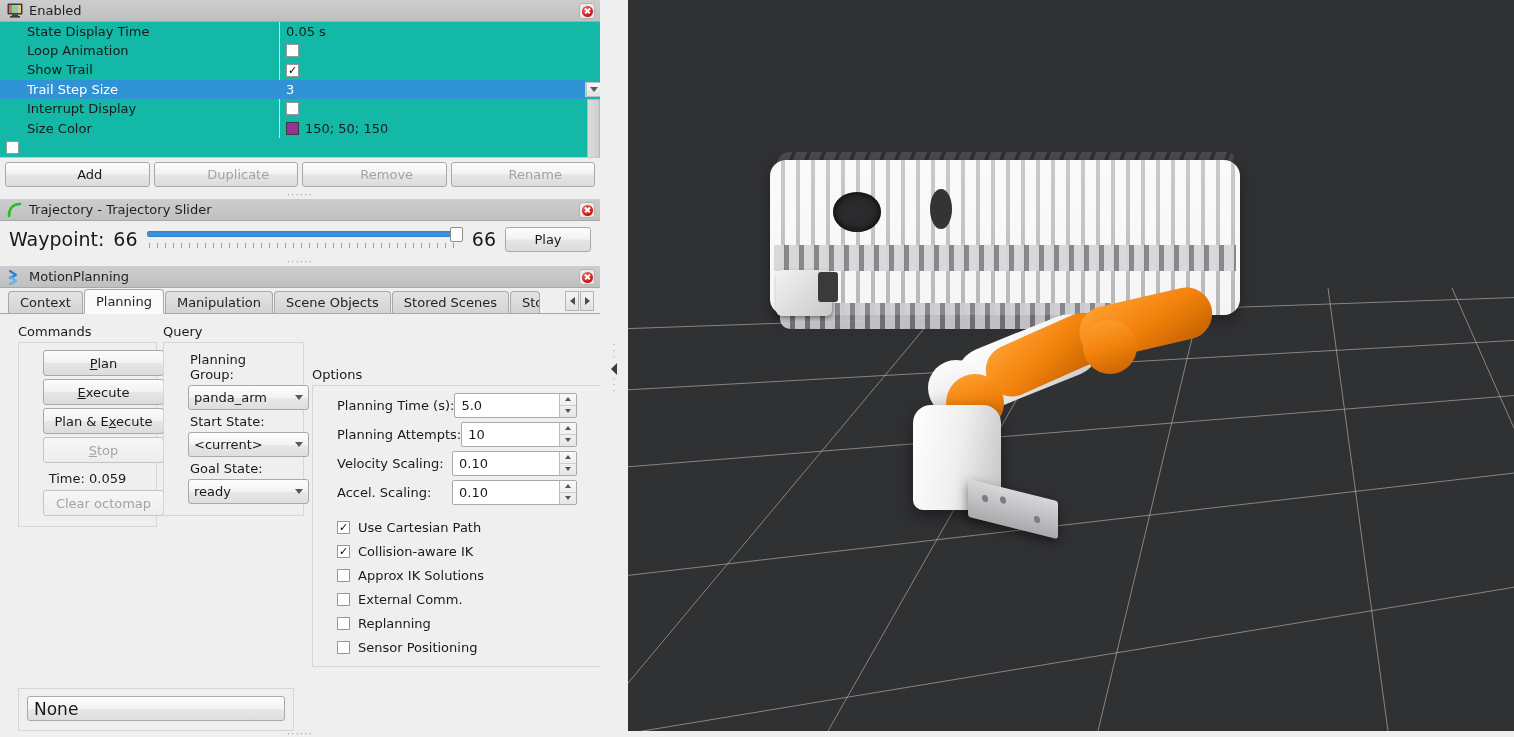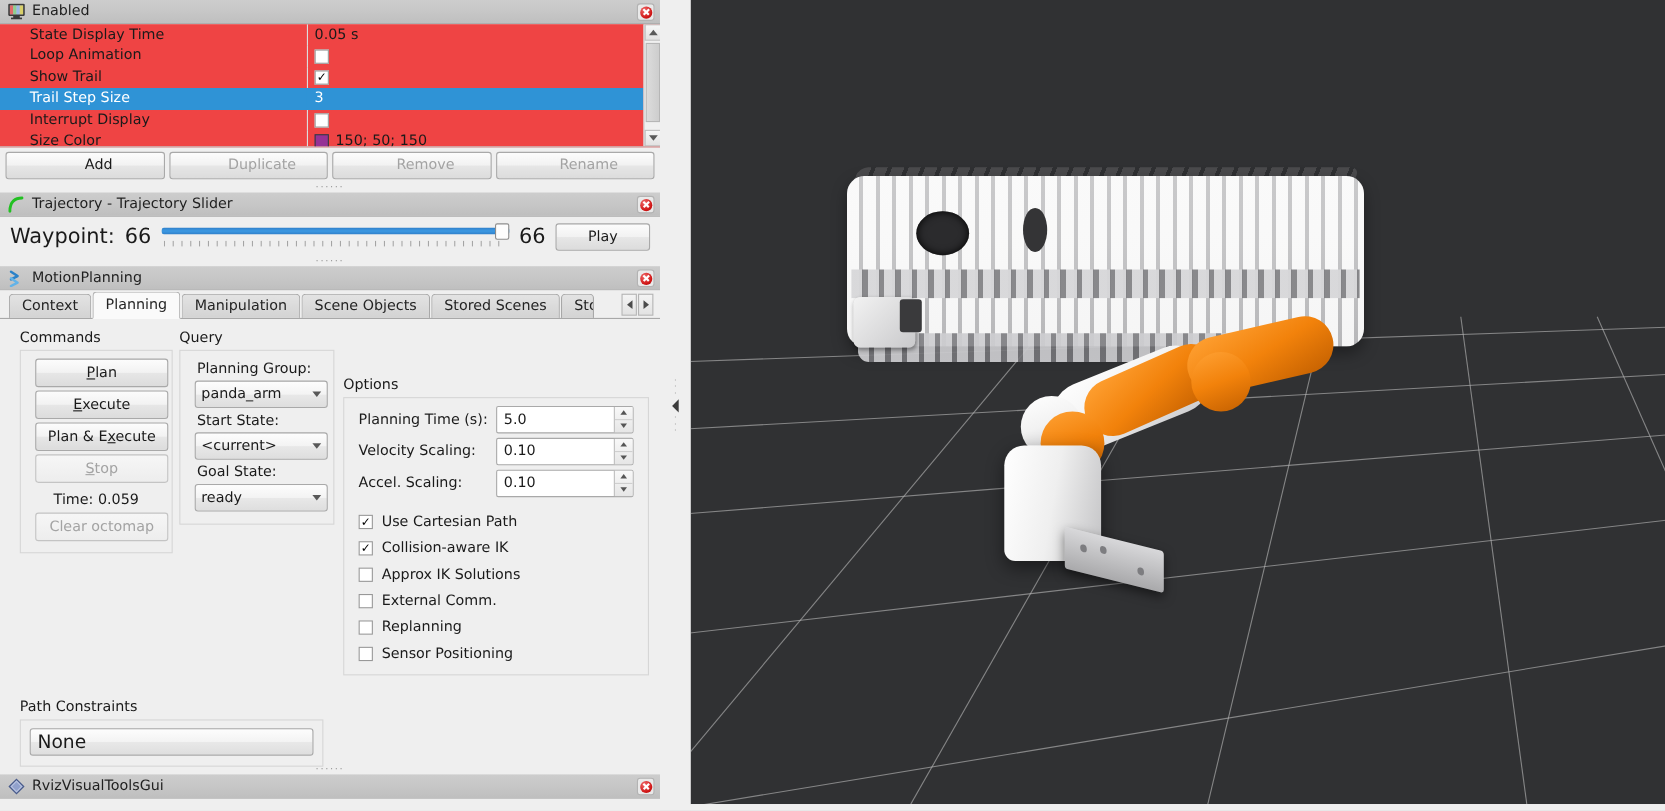--- a/index.html
+++ b/index.html
@@ -55,26 +55,27 @@
   .splitter {
     height: 7px; background: #efefef;
     display: flex; align-items: center; justify-content: center;
     flex: 0 0 auto;
   }
   .splitter .dots { letter-spacing: 1.5px; font-size: 9px; color: #9a9a9a; line-height: 5px; }
 
   
   #displays-body {
     position: relative;
-    height: 112px;
-    background: #ef4444;
+    height: 136px;
+    background: #14b8a6;
     border-bottom: 1px solid #c8c8c8;
     overflow: hidden;
     display: flex;
     flex: 0 0 auto;
+    align-items: center;
   }
   .tree { flex: 1 1 auto; position: relative; }
   .tree-row {
     height: 19.4px; display: flex; align-items: center;
     font-size: 13px;
   }
   .tree-row .c-name {
     width: 280px; padding-left: 27px; white-space: nowrap; overflow: hidden;
     border-right: 1px solid #dcdcdc; height: 19.4px; line-height: 19.4px;
   }
@@ -173,21 +174,21 @@
     width: 14px; height: 20px; background: linear-gradient(to bottom,#f4f4f4,#e2e2e2);
     border: 1px solid #b4b4b4; display: flex; align-items: center; justify-content: center;
   }
   .tri-l { width:0;height:0;border-top:4px solid transparent;border-bottom:4px solid transparent;border-right:5px solid #4b4b4b; }
   .tri-r { width:0;height:0;border-top:4px solid transparent;border-bottom:4px solid transparent;border-left:5px solid #4b4b4b; }
 
   .tabpage { padding: 10px 10px 0 18px; display: flex; gap: 0; }
 
   .grp { position: relative; }
   .grp > .grp-title { font-size: 13px; margin-bottom: 3px; color: #1a1a1a; }
-  .grp > .grp-box { border: 1px solid #d6d6d6; background: transparent; padding: 7px 13px; }
+  .grp > .grp-box { border: 1px solid #d6d6d6; background: transparent; padding: 7px 24px; }
 
   .col-commands { width: 139px; }
   .col-query { width: 141px; margin-left: 6px; }
   .col-options { width: 290px; margin-left: 8px; margin-top: 43px; }
 
   .cmd-btn {
     width: 121px; height: 26px; margin-bottom: 3px;
     background: linear-gradient(to bottom,#fcfcfc 0%, #f2f2f2 48%, #e6e6e6 52%, #dcdcdc 100%);
     border: 1px solid #a9a9a9; border-radius: 3px;
     display: flex; align-items: center; justify-content: center; font-size: 13px;
@@ -560,20 +561,34 @@
                   <div>
                       <span class="tri-up-s"></span>
                     </div>
                   <div>
                       <span class="tri-dn-s"></span>
                     </div>
                 </span>
               </div>
             </div>
 
+            <div class="opt-row">
+              <span class="ol">Planning Attempts:</span>
+              <div class="spin">
+                <span class="sv">10</span>
+                <span class="sb">
+                  <div>
+                      <span class="tri-up-s"></span>
+                    </div>
+                  <div>
+                      <span class="tri-dn-s"></span>
+                    </div>
+                </span>
+              </div>
+            </div>
 
             <div class="opt-row">
               <span class="ol">Velocity Scaling:</span>
               <div class="spin">
                 <span class="sv">0.10</span>
                 <span class="sb">
                   <div>
                       <span class="tri-up-s"></span>
                     </div>
                   <div>
@@ -623,21 +638,20 @@
             <div class="chk-row">
               <span class="cb"></span>
               <span class="ct">Sensor Positioning</span>
             </div>
 
           </div>
         </div>
       </div>
 
       <div class="pc-wrap" style="margin-left:18px">
-        <div class="pc-title">Path Constraints</div>
         <div class="pc-box">
           <div class="pc-combo">
             <span class="cv">None</span>
             <span class="car"></span>
           </div>
         </div>
       </div>
 
     </div>
 

